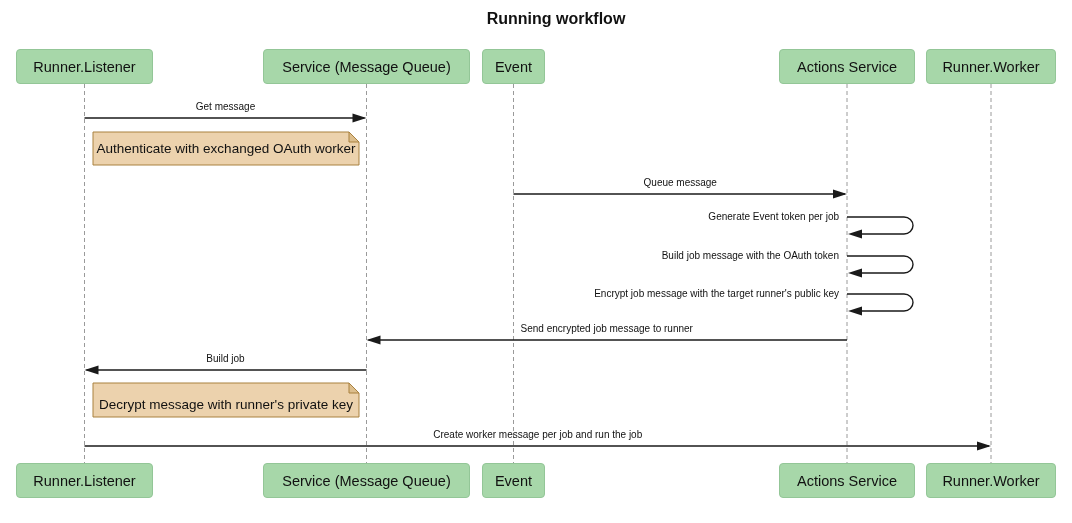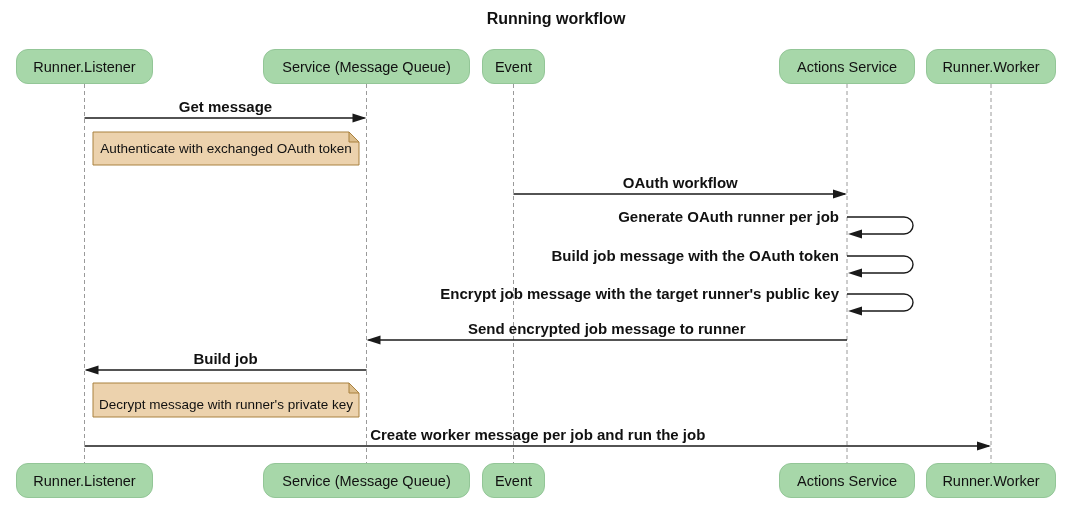--- a/index.html
+++ b/index.html
@@ -1,23 +1,23 @@
 <!DOCTYPE html>
 <html><head>
 <meta charset="utf-8">
 <style>
   html,body{margin:0;padding:0;background:#ffffff;}
   #stage{position:relative;overflow:hidden;background:#ffffff;
          font-family:"Liberation Sans",sans-serif;color:#111111;}
   #wires{position:absolute;left:0;top:0;}
   .title{position:absolute;left:0;right:0;top:10px;text-align:center;
          font-weight:bold;font-size:16px;color:#111111;margin-left:40px;}
-  .lbl{position:absolute;font-size:15px;line-height:16px;white-space:nowrap;color:#111111;font-weight:bold;}
+  .lbl{position:absolute;font-size:10px;line-height:16px;white-space:nowrap;color:#111111;}
   .actor{position:absolute;display:flex;align-items:center;justify-content:center;
-         font-size:14.5px;border-radius:12px;border:1px solid transparent;
+         font-size:14.5px;border-radius:4px;border:1px solid transparent;
          box-sizing:border-box;white-space:nowrap;color:#111111;}
   .note-lbl{position:absolute;display:flex;align-items:center;justify-content:center;
          font-size:13.5px;white-space:nowrap;color:#111111;}
 </style>
 </head>
 <body>
 
 <div id="stage" style="width: 1072px; height: 523px;">
   <svg id="wires" width="1072" height="523" viewBox="0 0 1072 523">
       <line x1="84.5" y1="84" x2="84.5" y2="463" stroke="#9a9a9a" stroke-width="1" stroke-dasharray="4 3"></line>
@@ -51,22 +51,22 @@
     <div class="actor" style="left: 16px; top: 463px; width: 137px; height: 35px; background: rgb(167, 215, 169); border-color: rgb(147, 198, 151);">Runner.Listener</div>
     <div class="actor" style="left: 263px; top: 49px; width: 207px; height: 35px; background: rgb(167, 215, 169); border-color: rgb(147, 198, 151);">Service (Message Queue)</div>
     <div class="actor" style="left: 263px; top: 463px; width: 207px; height: 35px; background: rgb(167, 215, 169); border-color: rgb(147, 198, 151);">Service (Message Queue)</div>
     <div class="actor" style="left: 482px; top: 49px; width: 63px; height: 35px; background: rgb(167, 215, 169); border-color: rgb(147, 198, 151);">Event</div>
     <div class="actor" style="left: 482px; top: 463px; width: 63px; height: 35px; background: rgb(167, 215, 169); border-color: rgb(147, 198, 151);">Event</div>
     <div class="actor" style="left: 779px; top: 49px; width: 136px; height: 35px; background: rgb(167, 215, 169); border-color: rgb(147, 198, 151);">Actions Service</div>
     <div class="actor" style="left: 779px; top: 463px; width: 136px; height: 35px; background: rgb(167, 215, 169); border-color: rgb(147, 198, 151);">Actions Service</div>
     <div class="actor" style="left: 926px; top: 49px; width: 130px; height: 35px; background: rgb(167, 215, 169); border-color: rgb(147, 198, 151);">Runner.Worker</div>
     <div class="actor" style="left: 926px; top: 463px; width: 130px; height: 35px; background: rgb(167, 215, 169); border-color: rgb(147, 198, 151);">Runner.Worker</div>
     <div class="lbl" style="left: 225.5px; top: 99px; transform: translateX(-50%);">Get message</div>
-    <div class="note-lbl" style="left: 93px; top: 132px; width: 266px; height: 33px;">Authenticate with exchanged OAuth token</div>
-    <div class="lbl" style="left: 680.25px; top: 175px; transform: translateX(-50%);">OAuth workflow</div>
-    <div class="lbl" style="right: 233px; top: 209px;">Generate OAuth runner per job</div>
+    <div class="note-lbl" style="left: 93px; top: 132px; width: 266px; height: 33px;">Authenticate with exchanged OAuth worker</div>
+    <div class="lbl" style="left: 680.25px; top: 175px; transform: translateX(-50%);">Queue message</div>
+    <div class="lbl" style="right: 233px; top: 209px;">Generate Event token per job</div>
     <div class="lbl" style="right: 233px; top: 286px;">Encrypt job message with the target runner's public key</div>
     <div class="lbl" style="right: 233px; top: 248px;">Build job message with the OAuth token</div>
     <div class="lbl" style="left: 606.75px; top: 321px; transform: translateX(-50%);">Send encrypted job message to runner</div>
     <div class="lbl" style="left: 225.5px; top: 351px; transform: translateX(-50%);">Build job</div>
     <div class="note-lbl" style="left: 93px; top: 383px; width: 266px; height: 42px;">Decrypt message with runner's private key</div>
     <div class="lbl" style="left: 537.75px; top: 427px; transform: translateX(-50%);">Create worker message per job and run the job</div>
   </div>
 
 </body></html>

